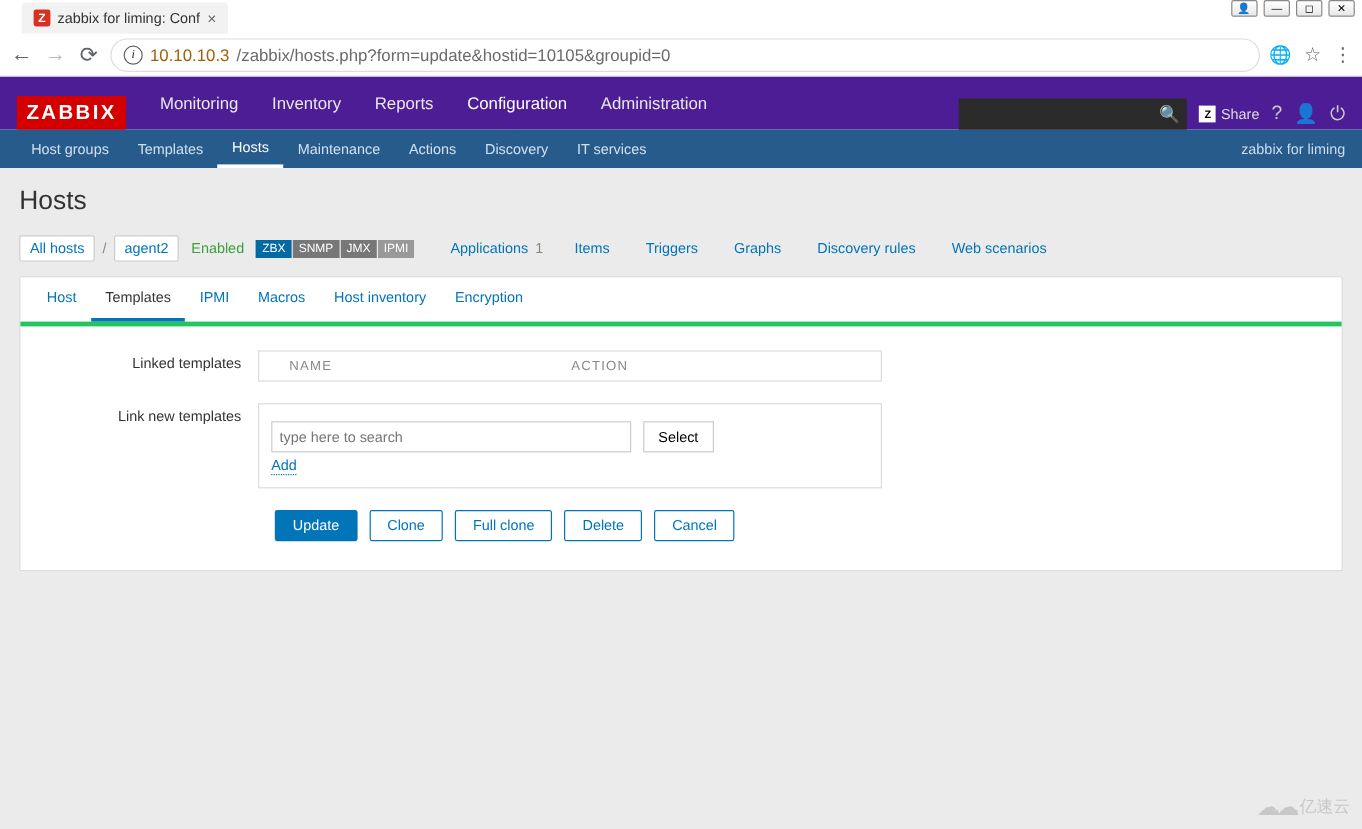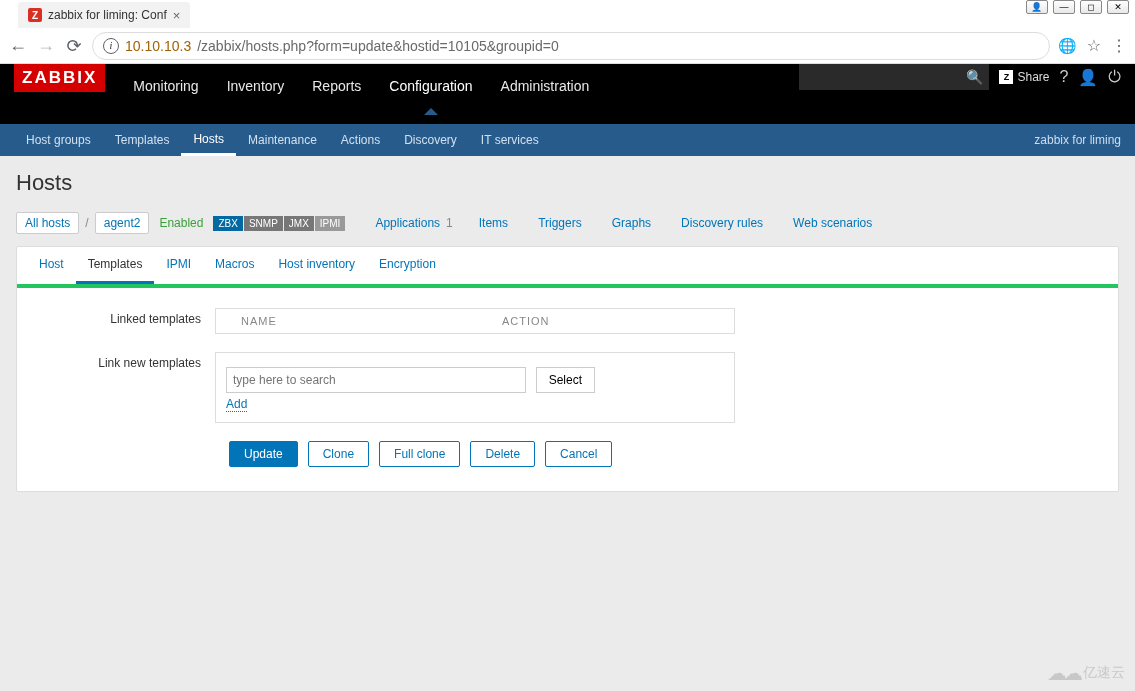--- a/index.html
+++ b/index.html
@@ -28,21 +28,21 @@
     .newtab { width:22px; height:20px; background:rgba(255,255,255,0.3); margin-left:8px; border-radius:3px 3px 0 0; transform: skewX(20deg);}
     .addr-bar { height:36px; background:#fff; border-bottom:1px solid #ddd; display:flex; align-items:center; padding:0 8px; gap:8px;}
     .nav-icon { color:#5f6368; width:20px; text-align:center; font-size:18px; cursor:pointer;}
     .nav-icon.disabled{ color:#bbb; }
     .url-box { flex:1; height:28px; border:1px solid #ddd; border-radius:14px; display:flex; align-items:center; padding:0 10px; gap:6px; font-size:14px; color:#202124;}
     .url-box .info { width:16px; height:16px; border:1.5px solid #5f6368; border-radius:50%; font-size:10px; display:flex; align-items:center; justify-content:center; font-family:serif; font-style:italic;}
     .url-dark { color:#a16207; }
     .url-light { color:#6a6a6a; }
     .addr-right { display:flex; gap:10px; align-items:center; color:#5f6368;}
     
-    .zbx-header { height:60px; background:#000000; display:flex; align-items:flex-start; padding:0 14px;}
+    .zbx-header { height:44px; background:#4c1d95; display:flex; align-items:flex-end; padding:0 14px;}
     .logo { background:#d40000; color:#fff; font-weight:bold; letter-spacing:2px; padding:4px 8px; font-size:17px;}
     .main-nav { display:flex; margin-left:14px; gap:0;}
     .main-nav-item { color:#e8e8e8; padding:0 14px; height:44px; display:flex; align-items:center; font-size:14px; cursor:pointer; position:relative;}
     .main-nav-item.active { color:#fff;}
     .main-nav-item.active::after { content:''; position:absolute; bottom:-7px; left:50%; transform:translateX(-50%); border:7px solid transparent; border-bottom-color:#275b8c;}
     .header-right { margin-left:auto; display:flex; align-items:center; gap:10px;}
     .search-box { width:190px; height:26px; background:#2a2a2a; border:none; padding:0 28px 0 8px; color:#fff; position:relative;}
     .search-wrap { position:relative;}
     .search-wrap .sicon { position:absolute; right:6px; top:5px; color:#888; font-size:14px;}
     .share { color:#ddd; font-size:12px; display:flex; align-items:center; gap:4px; cursor:pointer;}
@@ -70,21 +70,21 @@
     
     .card { background:#fff; margin:6px 14px; border:1px solid #ddd; border-radius:2px;}
     .tabs { display:flex; border-bottom:4px solid #22c55e; padding:0 10px;}
     .tab-item { padding:10px 12px; color:#0275b8; cursor:pointer; font-size:12px;}
     .tab-item.active { color:#333; border-bottom:3px solid #0275b8;}
     .form-body { padding:20px 12px 24px;}
     .form-row{ display:flex; margin-bottom:18px; align-items:flex-start;}
     .form-label{ width:186px; text-align:right; padding-right:14px; color:#333; font-size:12px; padding-top:4px;}
     .tbl { border:1px solid #ddd; width:520px;}
     .tbl-head { display:flex; padding:6px 8px; color:#888; font-size:11px; letter-spacing:1px;}
-    .th1{ width:235px;margin-left:17px;} .th2{ flex:1;margin-left:26px;}
+    .th1{ width:235px;margin-left:17px;} .th2{ flex:1;}
     .link-box{ border:1px solid #ddd; width:520px; padding:14px 10px 10px;}
     .search-inp{ border:1px solid #ccc; height:26px; width:300px; padding:0 6px; font-size:12px;}
     .sel-btn{ height:26px; padding:0 12px; border:1px solid #ccc; background:#fff; margin-left:6px; cursor:pointer; font-size:12px;}
     .add-link{ color:#0275b8; font-size:12px; border-bottom:1px dotted #0275b8; cursor:pointer; display:inline-block; margin-top:4px;}
     .actions{ padding-left:200px; display:flex; gap:10px;}
     .btn{ height:26px; padding:0 14px; border:1px solid #0275b8; background:#fff; color:#0275b8; cursor:pointer; font-size:12px; border-radius:2px;}
     .btn.primary{ background:#0275b8; color:#fff;}
     
     .watermark { position:absolute; bottom:6px; right:10px; color:#c8c8c8; font-size:14px; display:flex; align-items:center; gap:4px;}
     .wm-logo{ font-size:20px; letter-spacing:-4px;}

